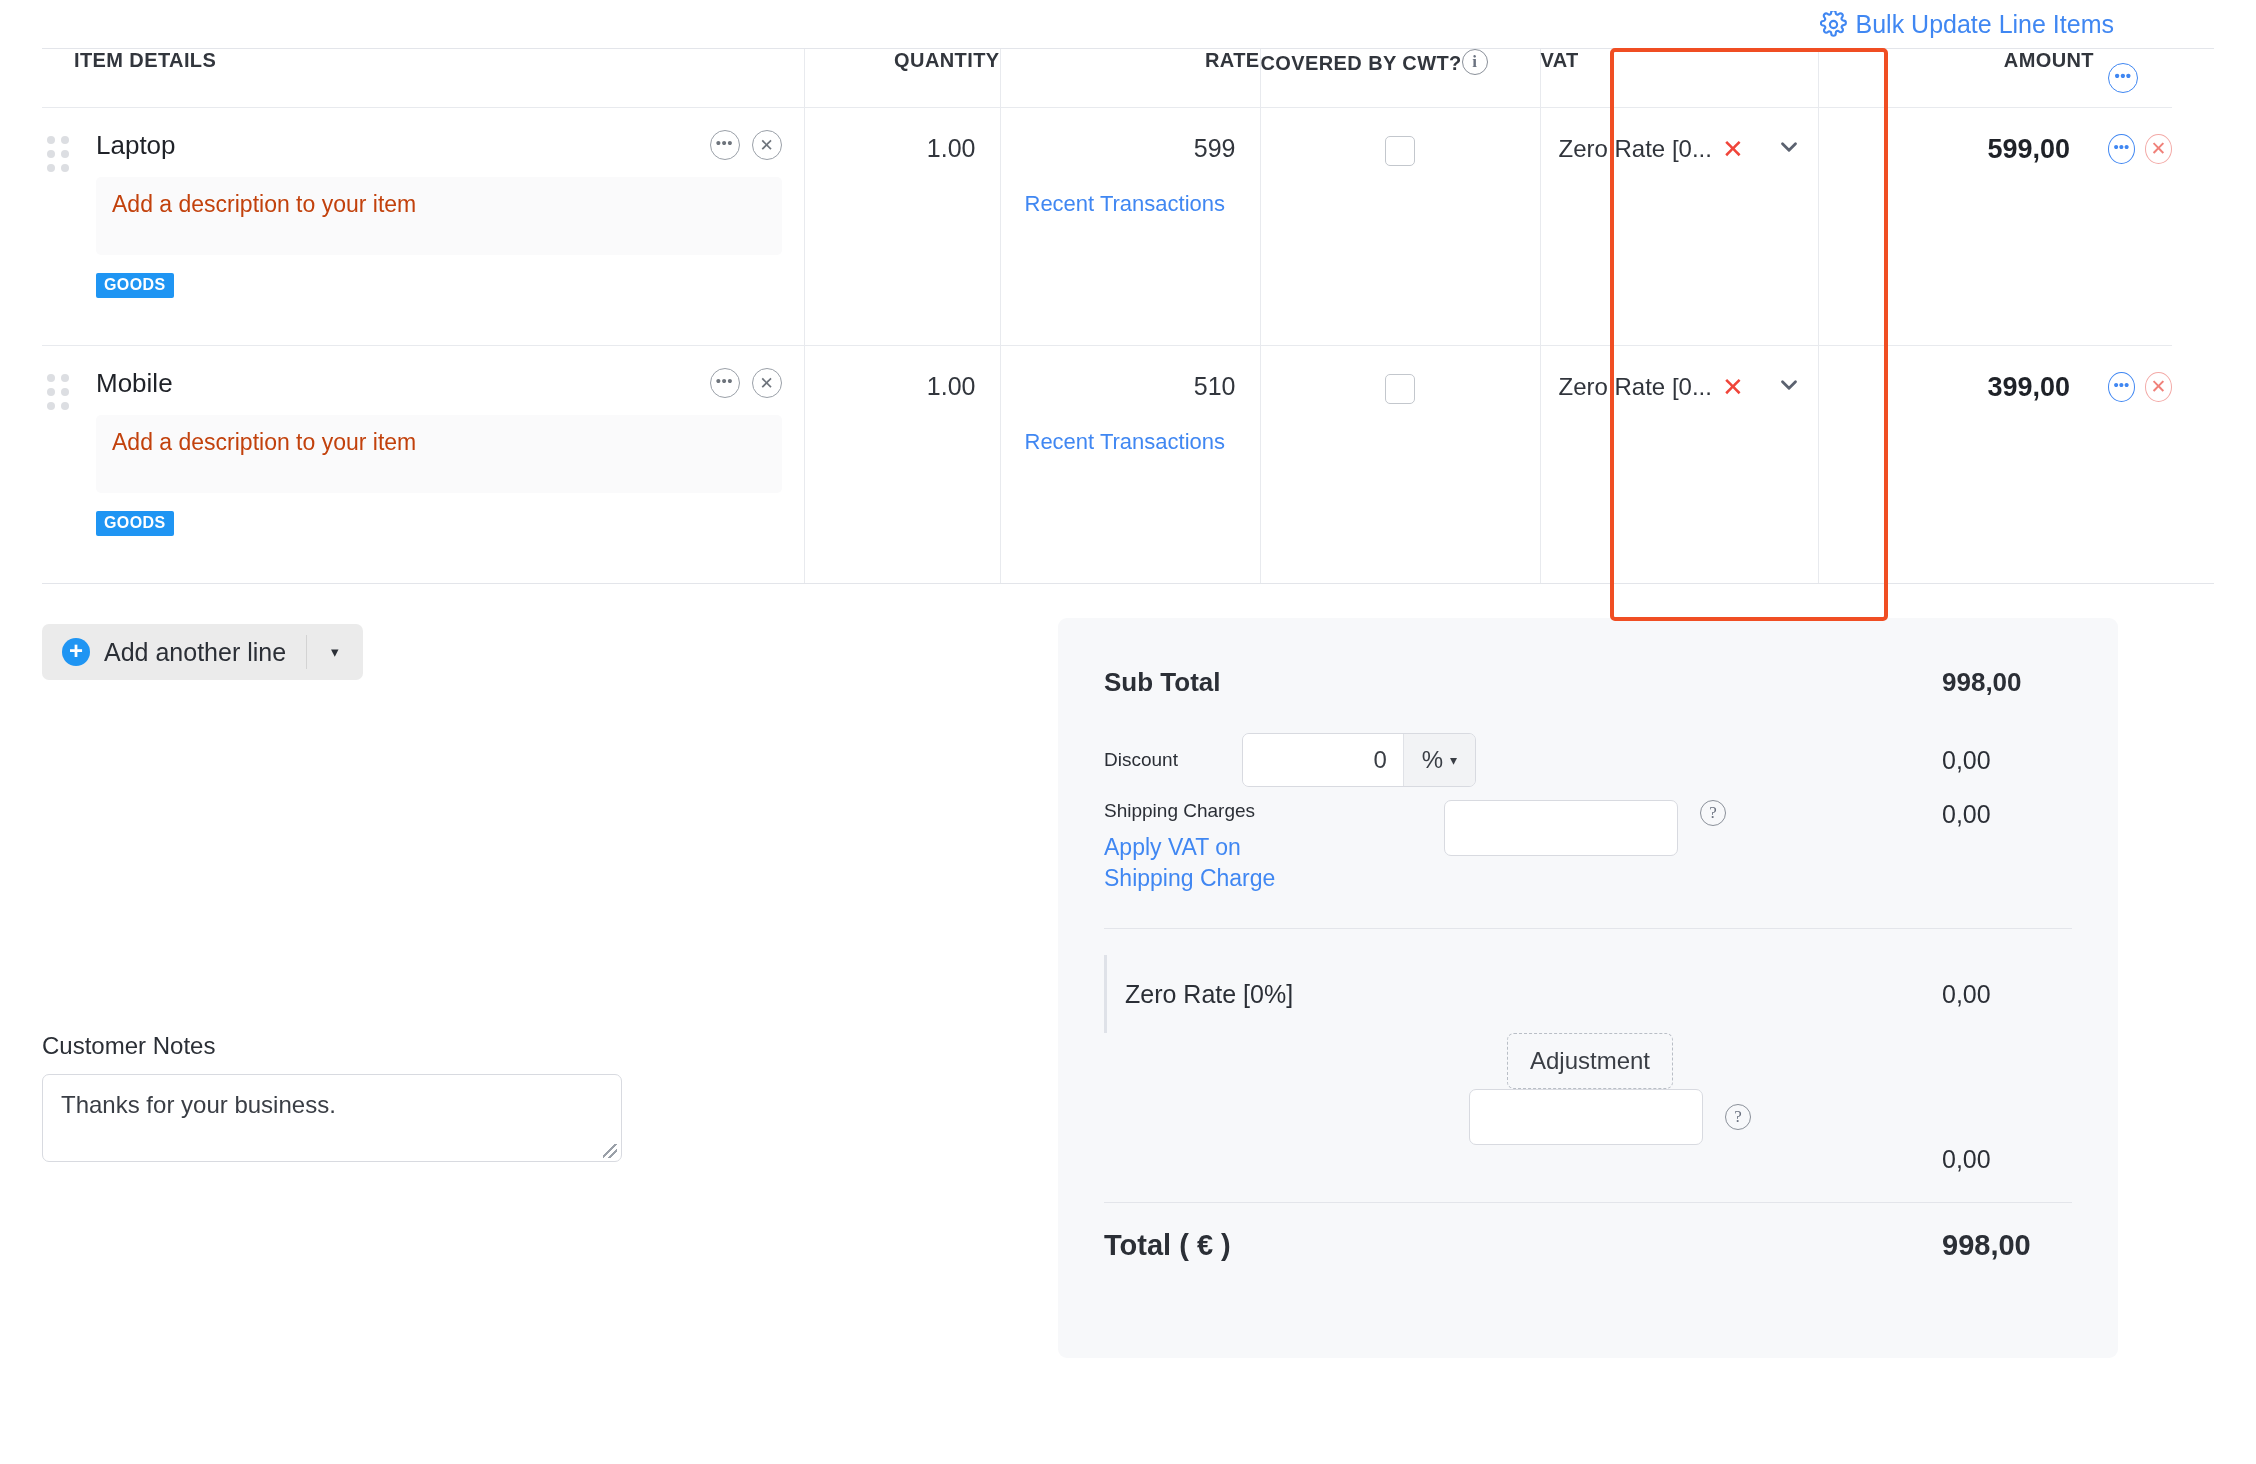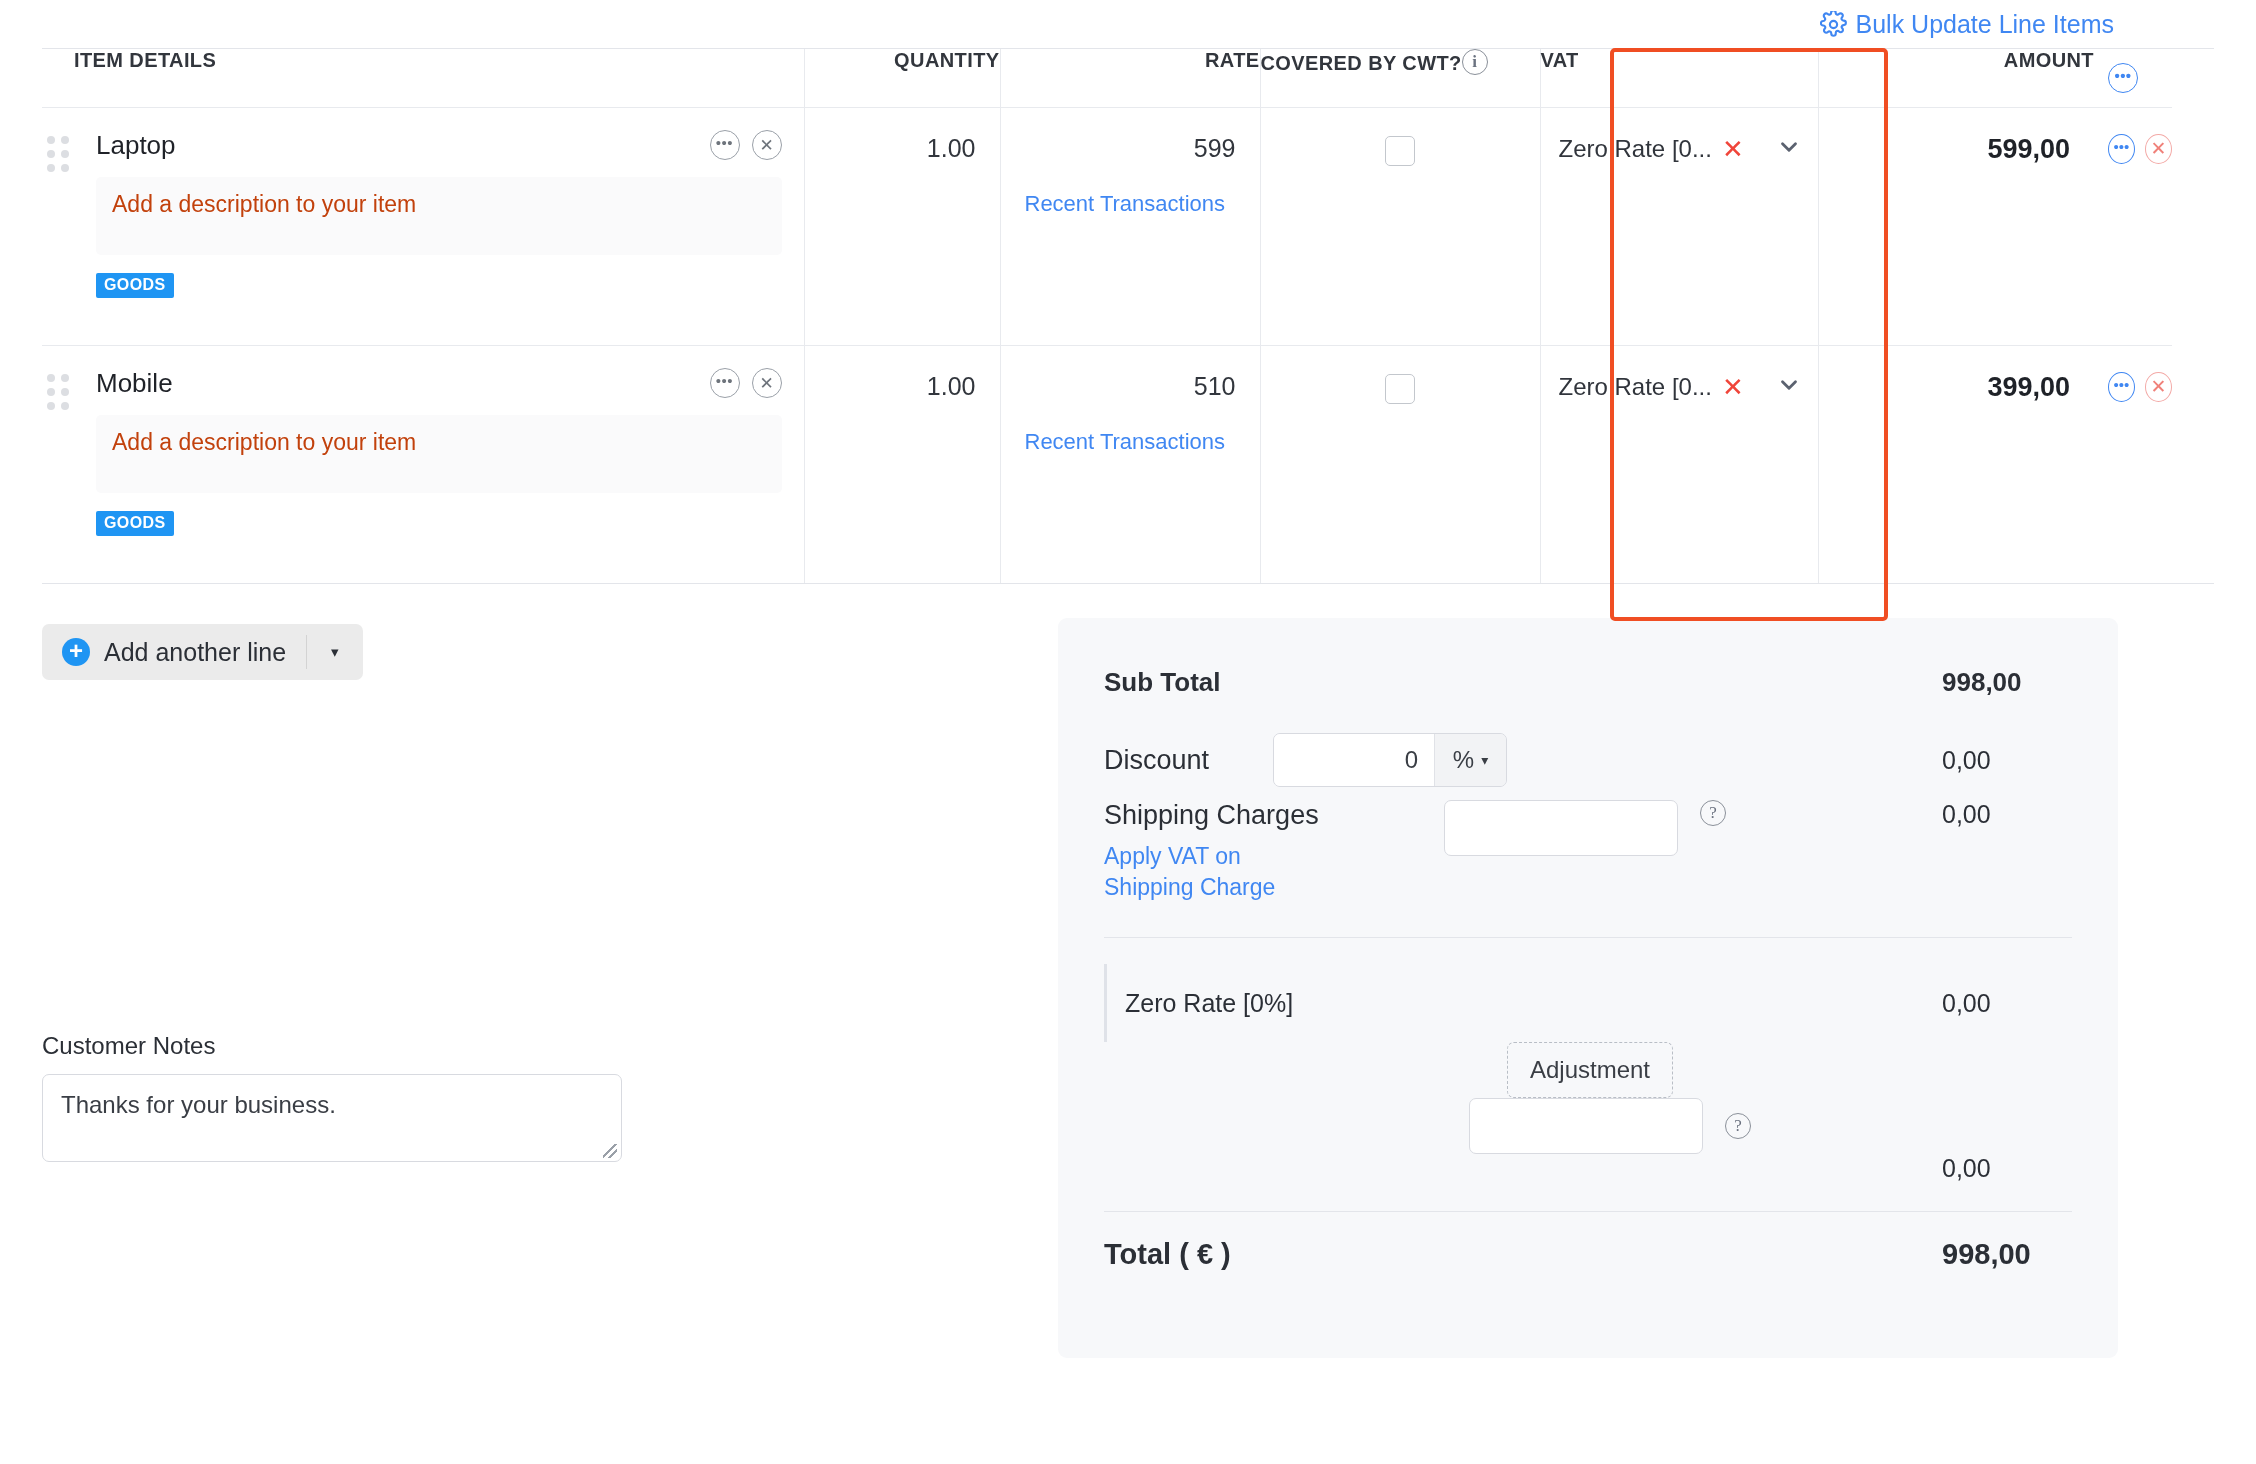--- a/index.html
+++ b/index.html
@@ -223,21 +223,21 @@
 
   
   .summary {
     width: 1060px;
     background: #f7f8fa;
     border-radius: 9px;
     padding: 36px 46px 0 46px;
     min-height: 740px;
   }
   .srow { display: flex; align-items: center; min-height: 56px; }
-  .slabel { font-size: 27px; color: #2b2f36; }
+  .slabel { font-size: 19px; color: #2b2f36; }
   .svalue { margin-left: auto; font-size: 25px; color: #2b2f36; min-width: 130px; }
 
   .subtotal-row { margin-bottom: 22px; }
   .subtotal-row .slabel { font-weight: bold; font-size: 26px; }
   .subtotal-row .svalue { font-weight: bold; font-size: 26px; }
 
   .mid { display: flex; align-items: center; margin-left: 64px; }
   .disc-group { display: flex; border: 1.5px solid #d8dae0; border-radius: 7px; overflow: hidden; height: 54px; }
   .disc-input {
     width: 160px; background: #fff; border: none; outline: none;

